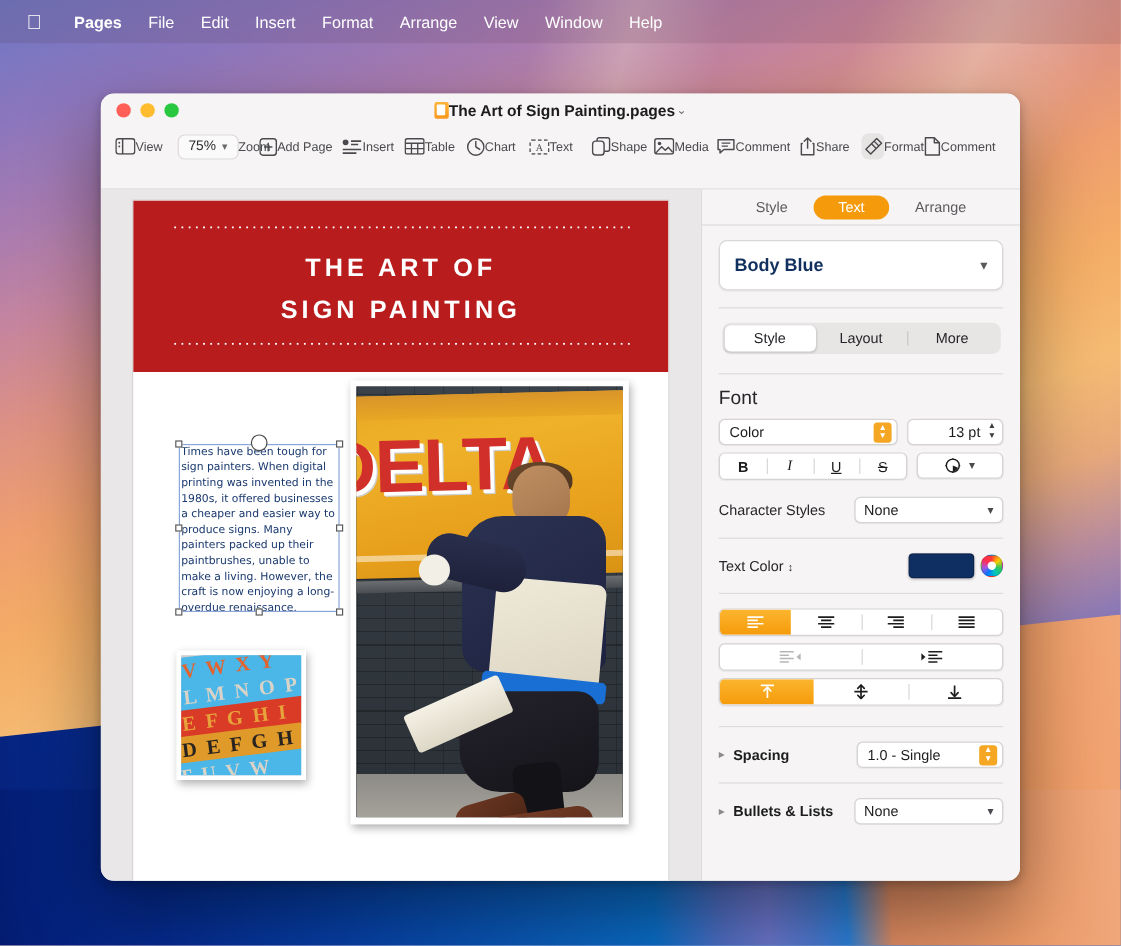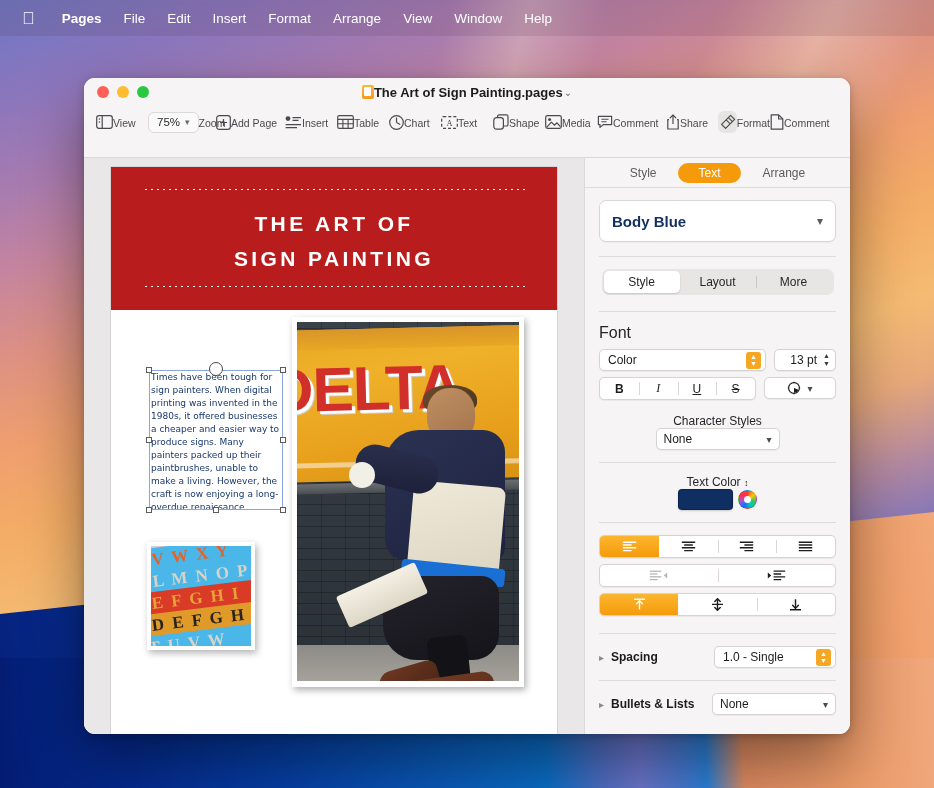--- a/index.html
+++ b/index.html
@@ -410,21 +410,21 @@
   .b-strk { text-decoration: line-through; }
 
   .pop-small {
     height: 22px; background: #fff; border: 1px solid #d6d3d3; border-radius: 5px;
     display: flex; align-items: center; justify-content: space-between;
     padding: 0 7px; font-size: 12px;
     box-shadow: 0 0.5px 1px rgba(0,0,0,0.05);
   }
   .pop-small .cv { font-size: 10px; color: #4a4a4e; margin-left: 6px; }
 
-  .lrow { display: flex; align-items: center; justify-content: space-between; margin-bottom: 12px; flex-direction: column; }
+  .lrow { display: flex; align-items: center; justify-content: space-between; margin-bottom: 12px; }
   .lrow .lb { font-size: 12px; color: #26262a; }
 
   .swatch-wrap { display: flex; align-items: center; gap: 5px; }
   .swatch {
     width: 55px; height: 21px; border-radius: 4px;
     background: #0f2e62; border: 1px solid rgba(0,0,0,0.22);
     box-shadow: 0 1px 2px rgba(0,0,0,0.18);
   }
   .wheel {
     width: 19px; height: 19px; border-radius: 50%;
@@ -722,21 +722,21 @@
         <div class="hr"></div>
 
         <div class="sec-label">Font</div>
 
 
         <div class="row">
           <div class="field" style="flex:1">
             <span class="v">Color</span>
             <span class="stepper">▲<br>▼</span>
           </div>
-          <div class="field" style="width:62px; padding-right:2px;">
+          <div class="field" style="width:80px; padding-right:2px;">
             <span class="v" style="text-align:right; padding-right:3px;">13 pt</span>
             <span class="stepper-plain">▲<br>▼</span>
           </div>
         </div>
 
         <div class="row">
           <div class="btn-group" style="flex:1">
             <div class="b b-bold">B</div>
             <div class="b b-ital">I</div>
             <div class="b b-und">U</div>

